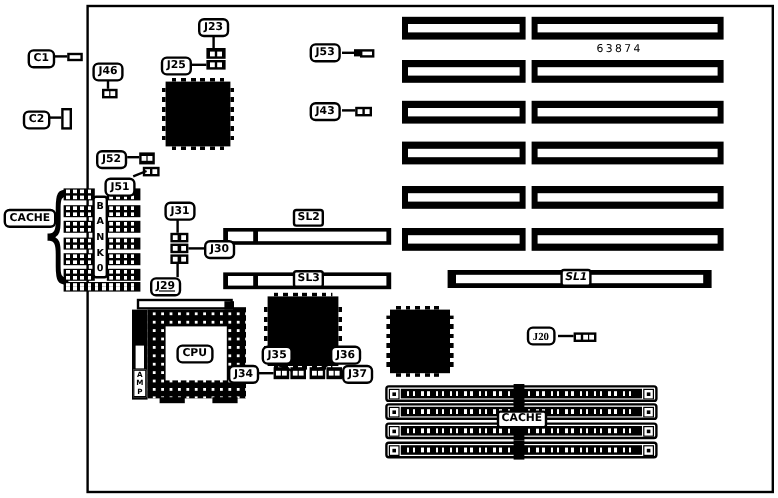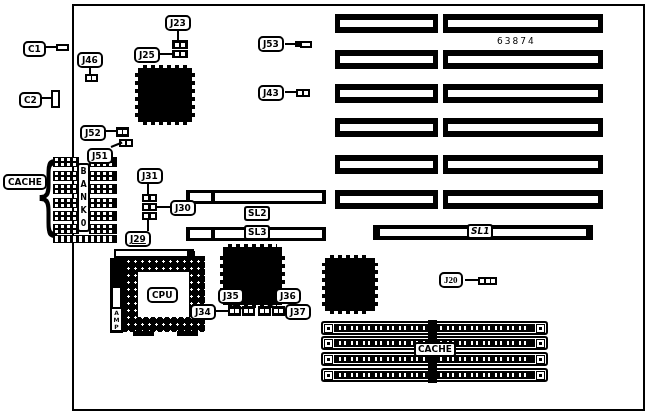--- a/index.html
+++ b/index.html
@@ -104,21 +104,21 @@
 
   <div class="slot-bar" style="left:373px;top:225px;width:220px;height:15px;">
     <div class="open" style="left:7px;right:7px;top:4px;bottom:4px;"></div>
   </div>
   <div class="slot-label" style="left:467px;top:224px;font-style:italic;">SL1</div>
 
   <div class="slot-bar" style="left:186px;top:190px;width:140px;height:14px;">
     <div class="open" style="left:4px;top:3px;bottom:3px;width:21px;"></div>
     <div class="open" style="left:29px;top:3px;bottom:3px;width:107px;"></div>
   </div>
-  <div class="slot-label" style="left:244px;top:174px;margin-top:32px;">SL2</div>
+  <div class="slot-label" style="left:244px;top:174px;">SL2</div>
 
   <div class="slot-bar" style="left:186px;top:227px;width:140px;height:14px;">
     <div class="open" style="left:4px;top:3px;bottom:3px;width:21px;"></div>
     <div class="open" style="left:29px;top:3px;bottom:3px;width:107px;"></div>
   </div>
   <div class="slot-label" style="left:244px;top:225px;">SL3</div>
 
   <div class="chip" style="left:138px;top:68px;width:54px;height:54px;">
       <i class="tl"></i>
       <i class="tr"></i>

